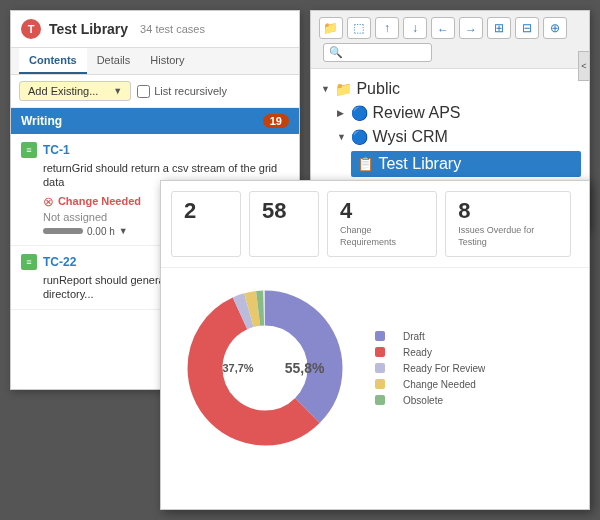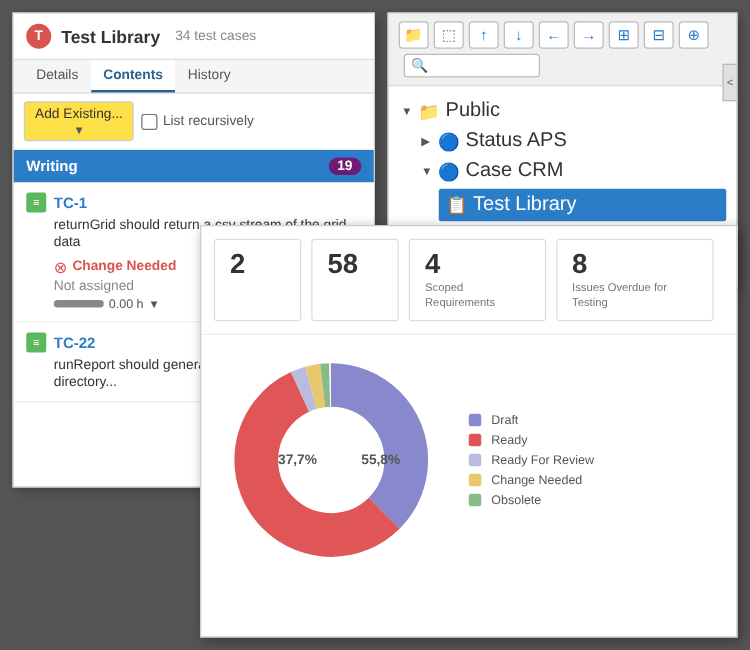--- a/index.html
+++ b/index.html
@@ -88,29 +88,28 @@
       display: flex;
       align-items: center;
       gap: 6px;
       padding: 6px 8px;
       border-bottom: 1px solid #eee;
     }
 
     .add-btn {
       display: flex;
       align-items: center;
-      gap: 2px;
-      background: #fde047;
+      gap: 15px;
+      background: #fef9c3;
       border: 1px solid #ccc;
       border-radius: 3px;
       padding: 3px 8px;
       font-size: 11px;
       cursor: pointer;
       color: #333;
-      flex-direction: column;
     }
 
     .add-btn .arrow {
       font-size: 9px;
       color: #555;
     }
 
     .checkbox-row {
       display: flex;
       align-items: center;
@@ -124,21 +123,21 @@
       color: white;
       padding: 6px 10px;
       font-size: 12px;
       font-weight: bold;
       display: flex;
       justify-content: space-between;
       align-items: center;
     }
 
     .badge {
-      background: #701a75;
+      background: #c2410c;
       color: white;
       border-radius: 10px;
       padding: 1px 7px;
       font-size: 11px;
     }
 
     .test-item {
       padding: 8px 10px;
       border-bottom: 1px solid #eee;
       background: #fff;
@@ -422,35 +421,35 @@
       font-size: 11px;
       font-weight: bold;
       color: #555;
     }
 
     .donut-label2 {
       position: absolute;
       top: 50%;
       left: 72%;
       transform: translate(-50%, -50%);
-      font-size: 11px;
+      font-size: 14px;
       font-weight: bold;
       color: #555;
     }
 
     .legend {
       display: flex;
       flex-direction: column;
       gap: 5px;
     }
 
     .legend-item {
       display: flex;
       align-items: flex-start;
-      gap: 8px;
+      gap: 18px;
       font-size: 10px;
       color: #555;
     }
 
     .legend-dot {
       width: 10px;
       height: 10px;
       border-radius: 2px;
       flex-shrink: 0;
     }
@@ -464,22 +463,22 @@
 <body>
 
 <div class="panel-left">
   <div class="panel-header">
     <div class="panel-icon-red">T</div>
     <span class="panel-title">Test Library</span>
     <span class="panel-subtitle">34 test cases</span>
   </div>
 
   <div class="tabs-bar">
+    <div class="tab active">Contents</div>
     <div class="tab">Details</div>
-    <div class="tab active">Contents</div>
     <div class="tab">History</div>
   </div>
 
   <div class="toolbar-row">
     <button class="add-btn">
       <span>Add Existing...</span>
       <span class="arrow">▼</span>
     </button>
     <div class="checkbox-row">
       <input type="checkbox" style="">
@@ -543,27 +542,27 @@
     <div class="tree-item">
       <span class="tree-arrow">▼</span>
       <span class="folder-icon">📁</span>
       <span class="tree-label">Public</span>
     </div>
 
     <div class="tree-children">
       <div class="tree-item">
         <span class="tree-arrow">▶</span>
         <span class="folder-icon">🔵</span>
-        <span class="tree-label">Status APS</span>
+        <span class="tree-label">Review APS</span>
       </div>
 
       <div class="tree-item">
         <span class="tree-arrow">▼</span>
         <span class="folder-icon">🔵</span>
-        <span class="tree-label">Case CRM</span>
+        <span class="tree-label">Wysi CRM</span>
       </div>
 
       <div class="tree-children">
         <div class="tree-item selected">
           <span class="folder-icon">📋</span>
           <span class="tree-label">Test Library</span>
         </div>
       </div>
     </div>
   </div>
@@ -572,21 +571,21 @@
 <div class="panel-stats">
   <div class="stats-row">
     <div class="stat-card">
       <div class="stat-number">2</div>
     </div>
     <div class="stat-card">
       <div class="stat-number">58</div>
     </div>
     <div class="stat-card">
       <div class="stat-number">4</div>
-      <div class="stat-label">Scoped Requirements</div>
+      <div class="stat-label">Change Requirements</div>
     </div>
     <div class="stat-card">
       <div class="stat-number">8</div>
       <div class="stat-label">Issues Overdue for Testing</div>
     </div>
   </div>
 
   <div class="chart-section">
     <div class="chart-area">
       <div class="donut-container">

